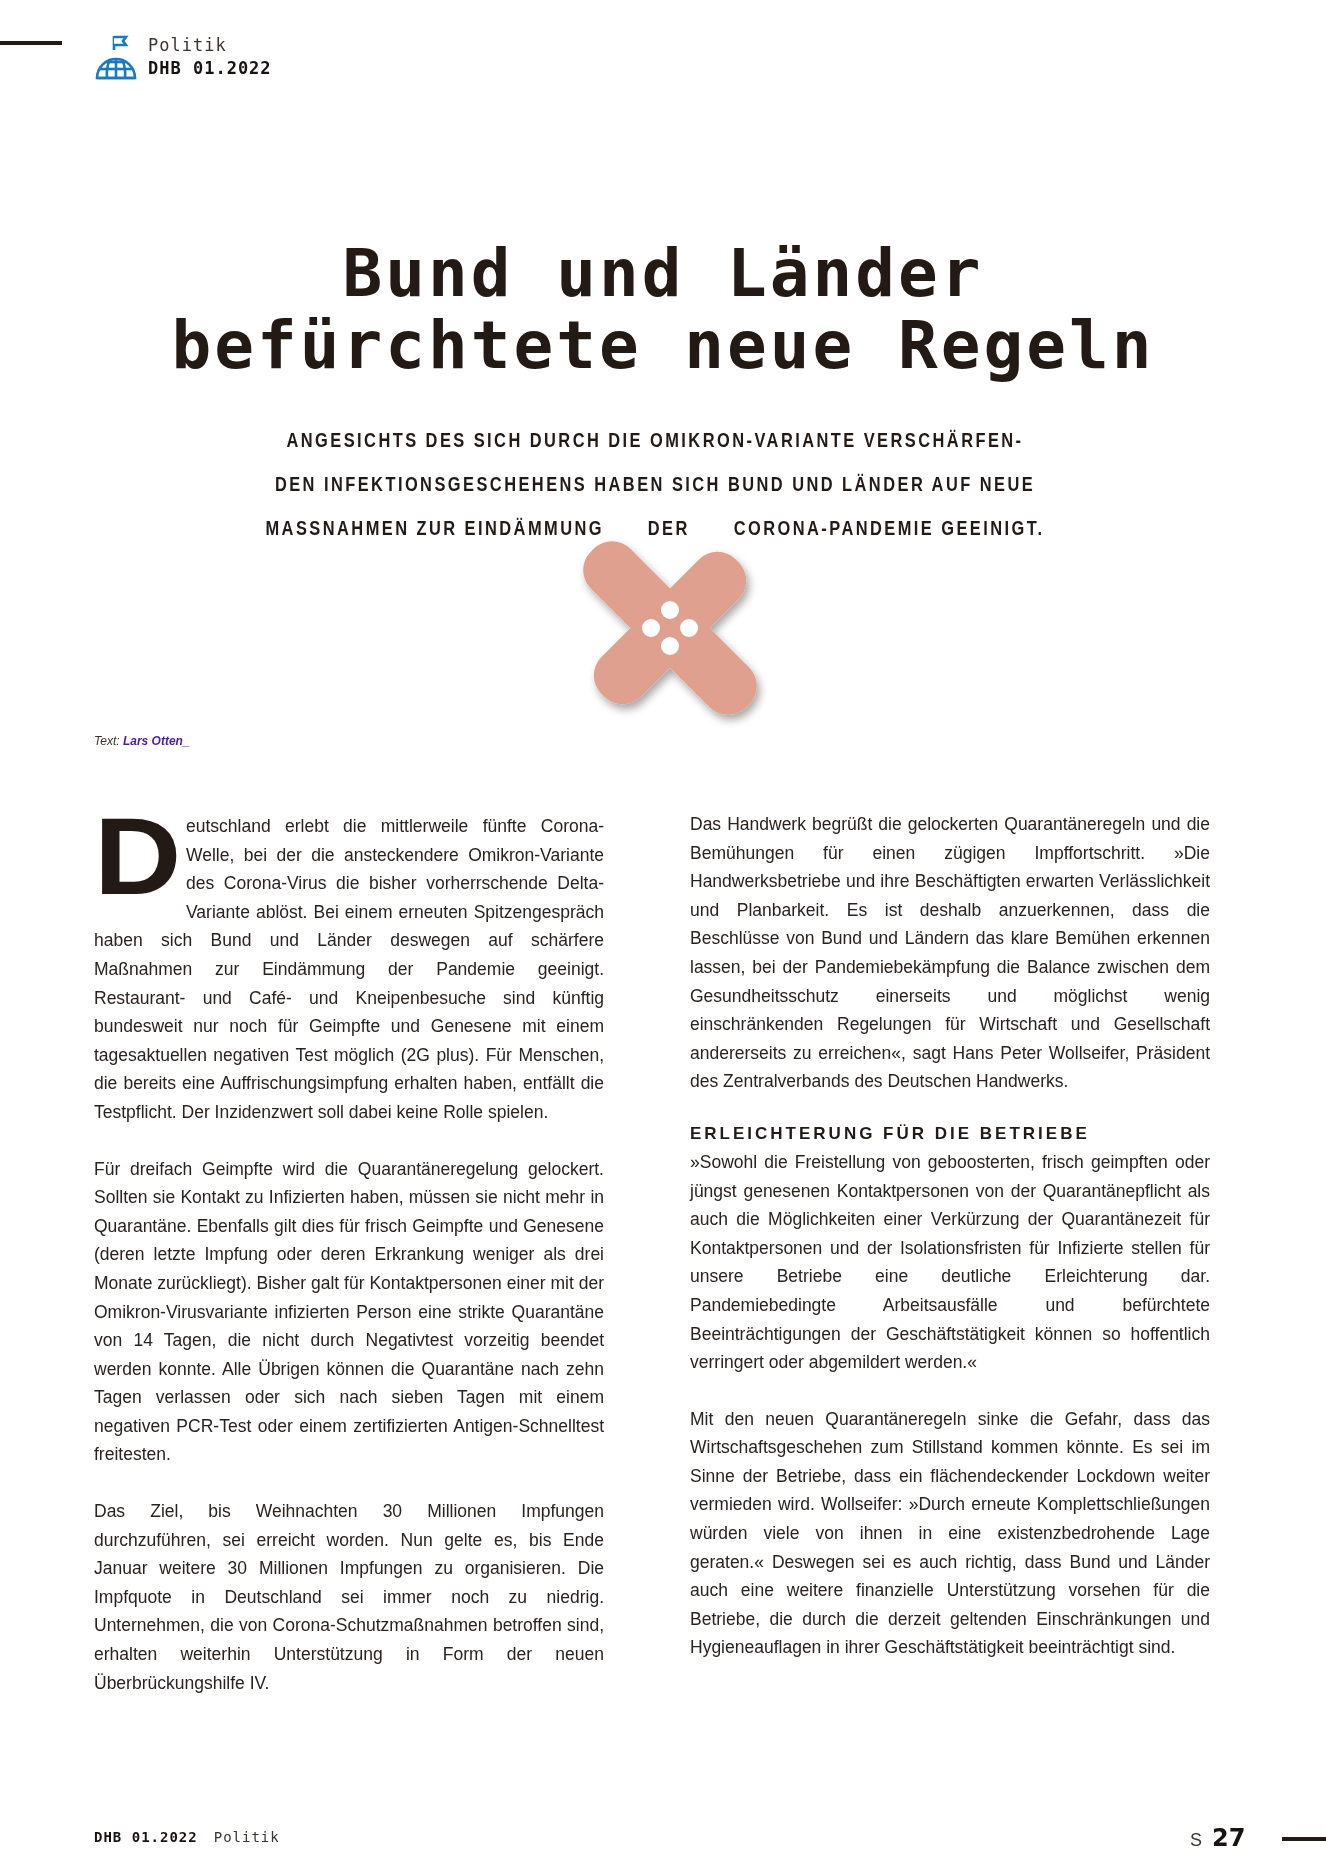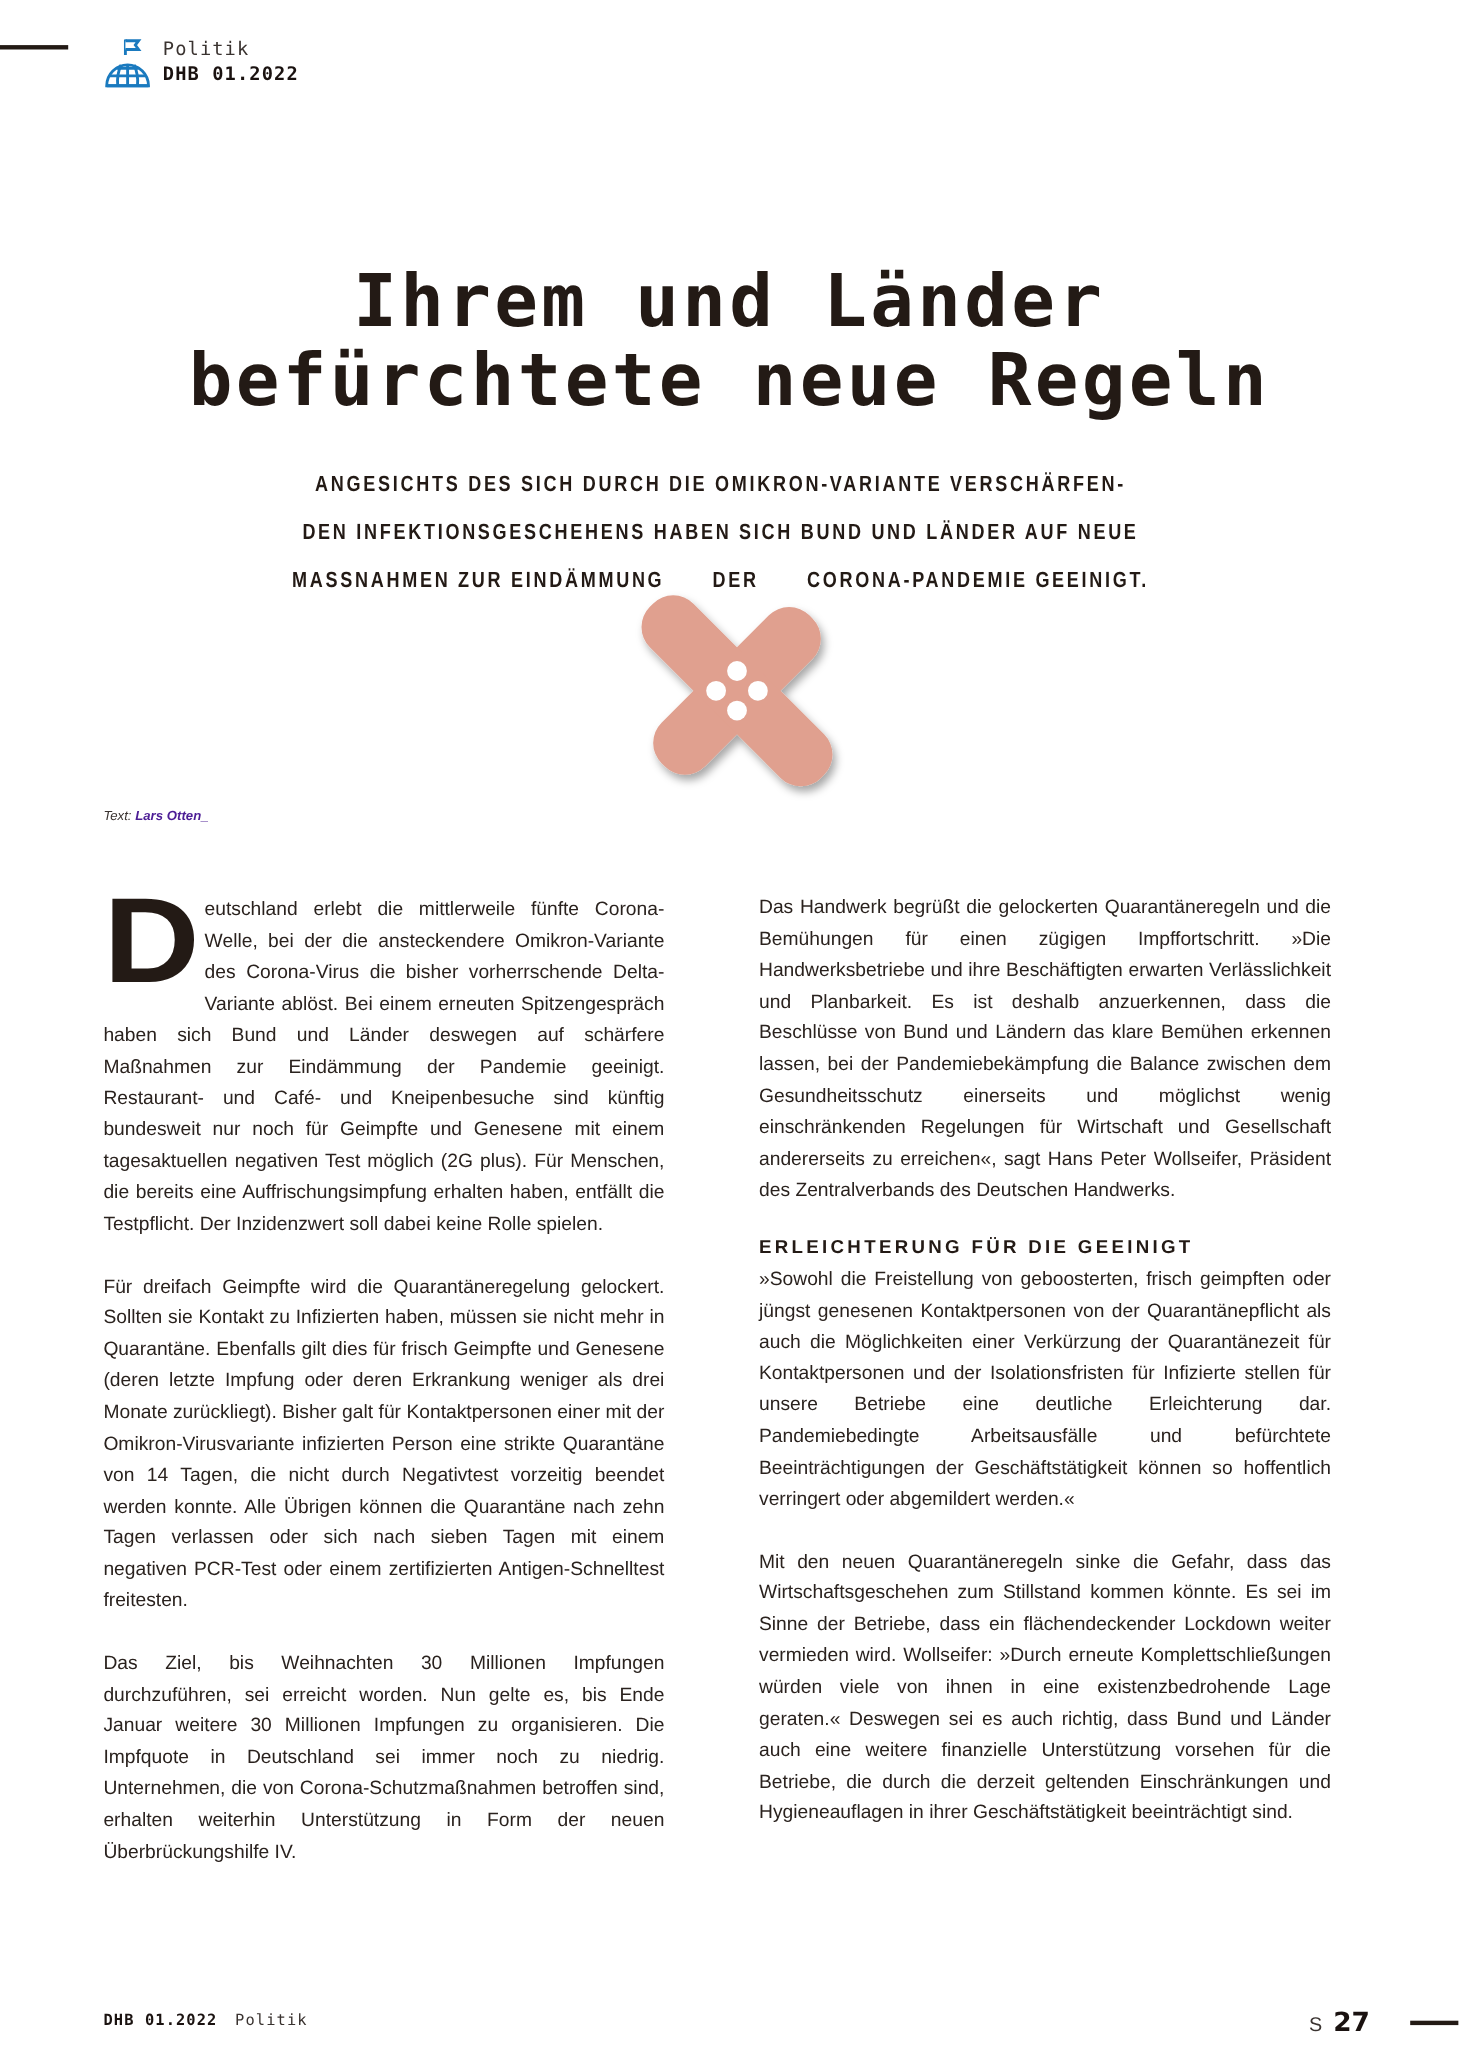--- a/index.html
+++ b/index.html
@@ -64,21 +64,21 @@
       <path d="M22 25 V44"></path>
     </g>
   </svg>
   <div class="text">
     <span class="section">Politik</span>
     <span class="issue">DHB 01.2022</span>
   </div>
 </div>
 
 <h1 class="title">
-  <span>Ihrem und Länder</span><br>
+  <span>Bund und Länder</span><br>
   <span>befürchtete neue Regeln</span>
 </h1>
 
 <div class="lead">
   <div>ANGESICHTS DES SICH DURCH DIE OMIKRON-VARIANTE VERSCHÄRFEN-</div>
   <div>DEN INFEKTIONSGESCHEHENS HABEN SICH BUND UND LÄNDER AUF NEUE</div>
   <div class="l3">
     <span>MASSNAHMEN ZUR EINDÄMMUNG</span>
     <span>DER</span>
     <span>CORONA-PANDEMIE GEEINIGT.</span>
@@ -112,21 +112,21 @@
   <p>
     <span class="dropcap">D</span>
     <span>eutschland erlebt die mittlerweile fünfte Corona-Welle, bei der die ansteckendere Omikron-Variante des Corona-Virus die bisher vorherrschende Delta-Variante ablöst. Bei einem erneuten Spitzengespräch haben sich Bund und Länder deswegen auf schärfere Maßnahmen zur Eindämmung der Pandemie geeinigt. Restaurant- und Café- und Kneipenbesuche sind künftig bundesweit nur noch für Geimpfte und Genesene mit einem tagesaktuellen negativen Test möglich (2G plus). Für Menschen, die bereits eine Auffrischungsimpfung erhalten haben, entfällt die Testpflicht. Der Inzidenzwert soll dabei keine Rolle spielen.</span>
   </p>
   <p>Für dreifach Geimpfte wird die Quarantäneregelung gelockert. Sollten sie Kontakt zu Infizierten haben, müssen sie nicht mehr in Quarantäne. Ebenfalls gilt dies für frisch Geimpfte und Genesene (deren letzte Impfung oder deren Erkrankung weniger als drei Monate zurückliegt). Bisher galt für Kontaktpersonen einer mit der Omikron-Virusvariante infizierten Person eine strikte Quarantäne von 14 Tagen, die nicht durch Negativtest vorzeitig beendet werden konnte. Alle Übrigen können die Quarantäne nach zehn Tagen verlassen oder sich nach sieben Tagen mit einem negativen PCR-Test oder einem zertifizierten Antigen-Schnelltest freitesten.</p>
   <p>Das Ziel, bis Weihnachten 30 Millionen Impfungen durchzuführen, sei erreicht worden. Nun gelte es, bis Ende Januar weitere 30 Millionen Impfungen zu organisieren. Die Impfquote in Deutschland sei immer noch zu niedrig. Unternehmen, die von Corona-Schutzmaßnahmen betroffen sind, erhalten weiterhin Unterstützung in Form der neuen Überbrückungshilfe IV.</p>
 </div>
 
 <div class="col right">
   <p>Das Handwerk begrüßt die gelockerten Quarantäneregeln und die Bemühungen für einen zügigen Impffortschritt. »Die Handwerksbetriebe und ihre Beschäftigten erwarten Verlässlichkeit und Planbarkeit. Es ist deshalb anzuerkennen, dass die Beschlüsse von Bund und Ländern das klare Bemühen erkennen lassen, bei der Pandemiebekämpfung die Balance zwischen dem Gesundheitsschutz einerseits und möglichst wenig einschränkenden Regelungen für Wirtschaft und Gesellschaft andererseits zu erreichen«, sagt Hans Peter Wollseifer, Präsident des Zentralverbands des Deutschen Handwerks.</p>
-  <div class="subhead">ERLEICHTERUNG FÜR DIE GEEINIGT</div>
+  <div class="subhead">ERLEICHTERUNG FÜR DIE BETRIEBE</div>
   <p>»Sowohl die Freistellung von geboosterten, frisch geimpften oder jüngst genesenen Kontaktpersonen von der Quarantänepflicht als auch die Möglichkeiten einer Verkürzung der Quarantänezeit für Kontaktpersonen und der Isolationsfristen für Infizierte stellen für unsere Betriebe eine deutliche Erleichterung dar. Pandemiebedingte Arbeitsausfälle und befürchtete Beeinträchtigungen der Geschäftstätigkeit können so hoffentlich verringert oder abgemildert werden.«</p>
   <p>Mit den neuen Quarantäneregeln sinke die Gefahr, dass das Wirtschaftsgeschehen zum Stillstand kommen könnte. Es sei im Sinne der Betriebe, dass ein flächendeckender Lockdown weiter vermieden wird. Wollseifer: »Durch erneute Komplettschließungen würden viele von ihnen in eine existenzbedrohende Lage geraten.« Deswegen sei es auch richtig, dass Bund und Länder auch eine weitere finanzielle Unterstützung vorsehen für die Betriebe, die durch die derzeit geltenden Einschränkungen und Hygieneauflagen in ihrer Geschäftstätigkeit beeinträchtigt sind.</p>
 </div>
 
 <div class="footer-left">
   <span class="issue">DHB 01.2022</span>
   <span class="section">Politik</span>
 </div>
 <div class="footer-right">
   <span class="s">S</span>

